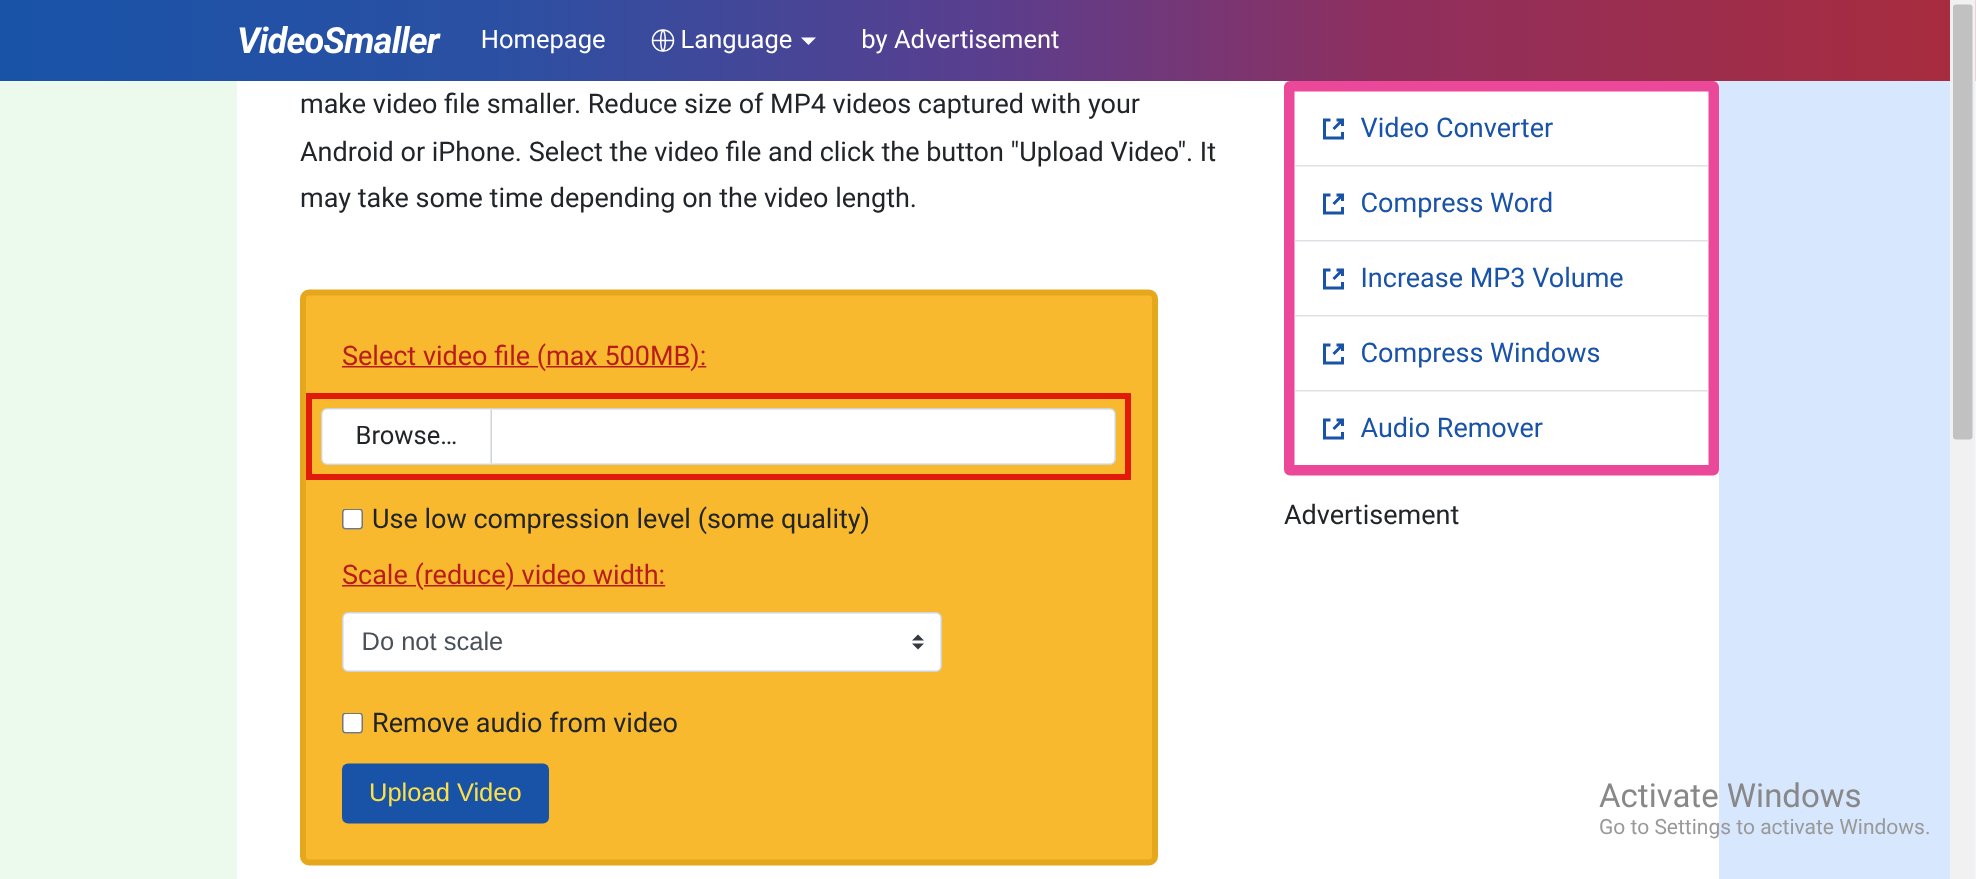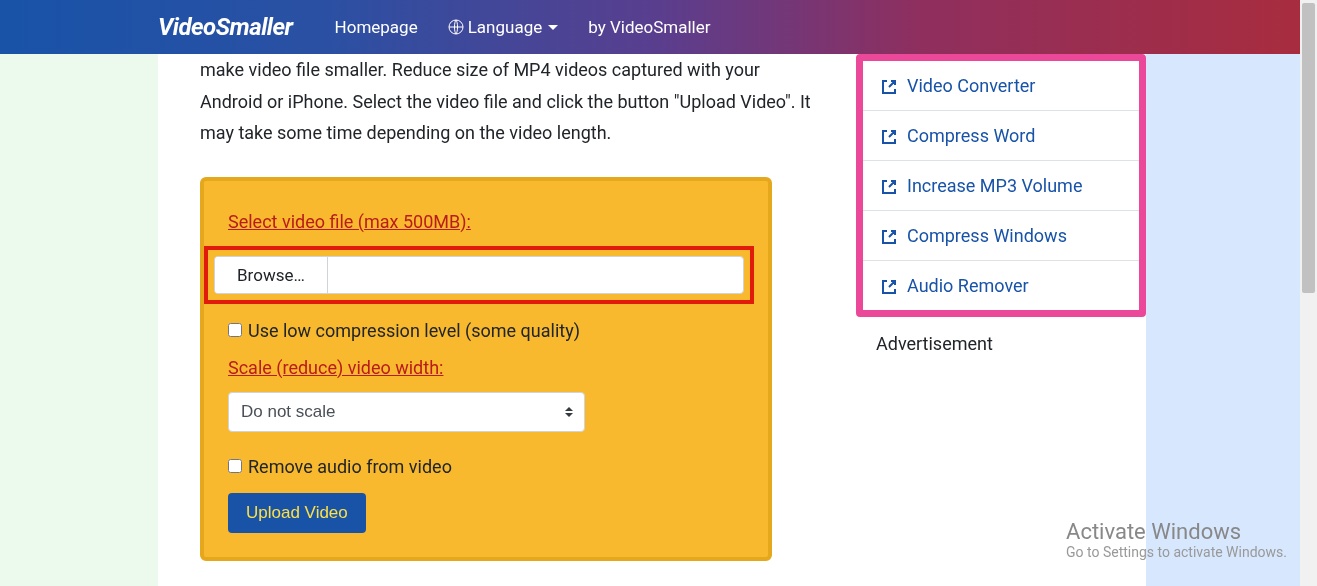--- a/index.html
+++ b/index.html
@@ -19,21 +19,21 @@
     display: flex;
     align-items: center;
     padding-left: 158px;
     color: #fff;
   }
   .brand {
     font-weight: 700;
     font-size: 24px;
     font-style: italic;
     color: #fff;
-    margin-right: 42px;
+    margin-right: 28px;
     letter-spacing: -0.5px;
   }
   .nav-link {
     color: #fff;
     font-size: 17px;
     margin-right: 30px;
     display: flex;
     align-items: center;
     cursor: pointer;
   }
@@ -59,21 +59,21 @@
   }
   .main-col {
     width: 698px;
     background: #fff;
     padding: 0 42px 0 42px;
   }
   .desc {
     font-size: 18px;
     color: #212529;
     line-height: 1.75;
-    margin-bottom: 28px;
+    margin-bottom: 44px;
   }
   .form-box {
     background: #f8b92e;
     border: 4px solid #e5a81c;
     border-radius: 6px;
     padding: 30px 24px 24px 24px;
     margin-right: 42px;
   }
   .form-label {
     font-size: 18px;
@@ -115,21 +115,21 @@
     align-items: center;
     margin-bottom: 16px;
   }
   .chk-row input[type="checkbox"] {
     width: 14px; height: 14px;
     margin-right: 6px;
   }
   .chk-row label { font-size: 18px; }
   .select-wrap {
     position: relative;
-    width: 357px;
+    width: 400px;
     margin-bottom: 24px;
   }
   .select {
     width: 100%;
     height: 40px;
     background: #fff;
     border: 1px solid #ced4da;
     border-radius: 4px;
     padding: 0 12px;
     font-size: 17px;
@@ -191,21 +191,20 @@
   }
   .link-item:last-child { border-bottom: none; }
   .ext-icon {
     width: 16px; height: 16px;
     margin-right: 10px;
     flex-shrink: 0;
   }
   .advert {
     font-size: 18px;
     color: #212529;
-    margin-left: 20px;
   }
   .right-gutter {
     width: 171px;
     background: #d7e7fd;
     height: 532px;
   }
   .scrollbar {
     position: absolute;
     right: 0; top: 0;
     width: 17px; height: 100%;
@@ -239,21 +238,21 @@
   <div class="nav-link">
     <span class="globe-icon">
       <svg viewBox="0 0 16 16" fill="none" stroke="#fff" stroke-width="1">
           <circle cx="8" cy="8" r="7"></circle>
           <path d="M1 8h14M8 1c2 2 2 12 0 14M8 1c-2 2-2 12 0 14"></path>
         </svg>
     </span>
     <span>Language</span>
     <span class="caret-down"></span>
   </div>
-  <div class="nav-link">by VideoSmaller</div>
+  <div class="nav-link">by Advertisement</div>
 </div>
 
 <div class="content-row">
   <div class="left-gutter"></div>
 
   <div class="main-col">
     <p class="desc">make video file smaller. Reduce size of MP4 videos captured with your Android or iPhone. Select the video file and click the button "Upload Video". It may take some time depending on the video length.</p>
 
     <div class="form-box">
       <label class="form-label">Select video file (max 500MB):</label>

